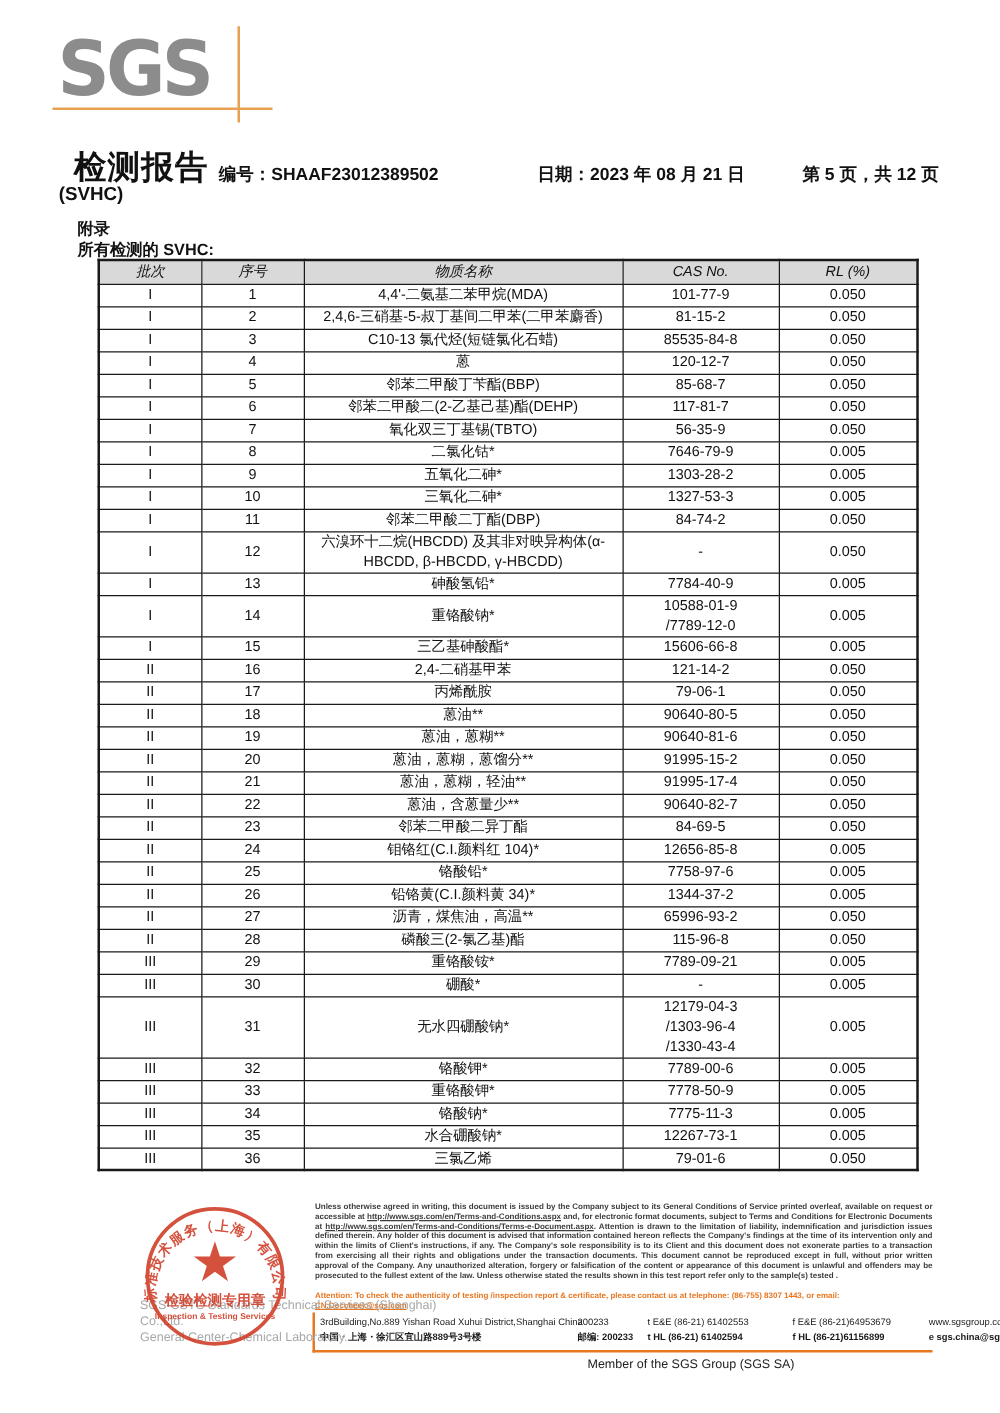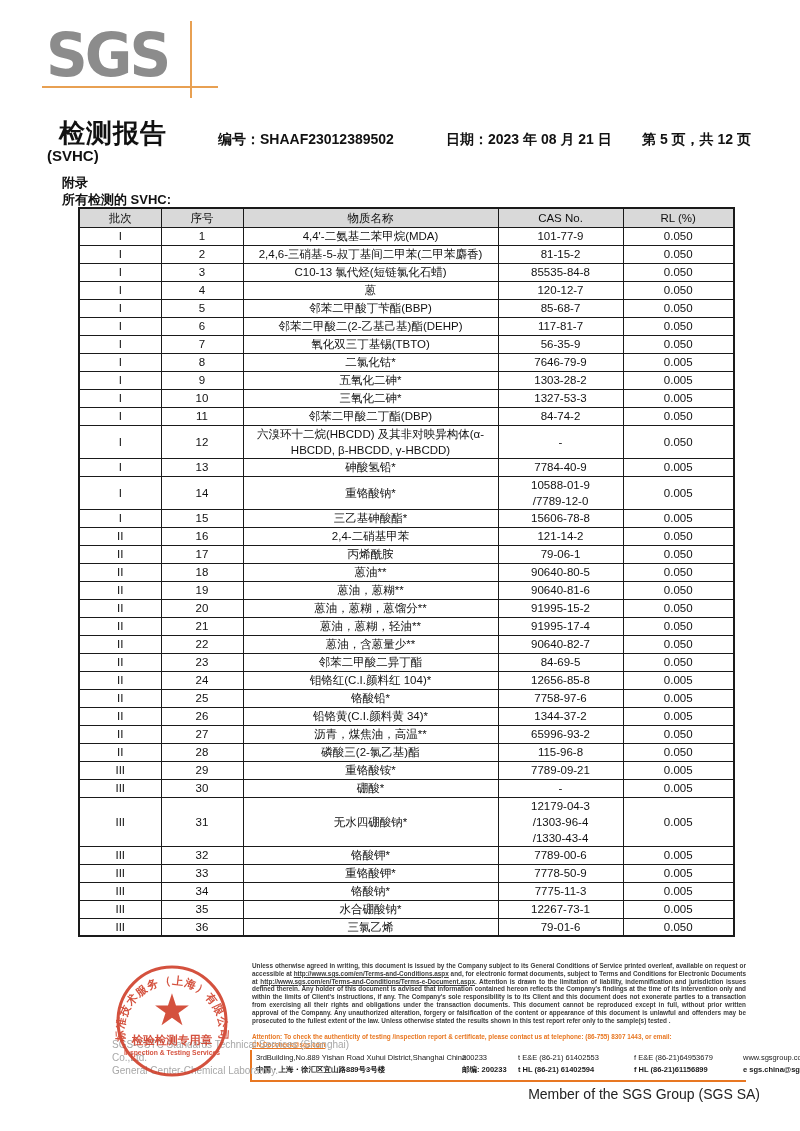--- a/index.html
+++ b/index.html
@@ -15,37 +15,37 @@
     font-family:"DejaVu Sans", sans-serif;
     font-weight:700; font-size:58px; line-height:62px;
     letter-spacing:-3px; color:#8c8c8c; transform:scaleY(1.05);
   }
   .logo-hline { position:absolute; left:42px; top:86px; width:176px; height:2px; background:#e8a052; }
   .logo-vline { position:absolute; left:190px; top:21px; width:2px; height:77px; background:#e8a052; }
   
   .report-title { position:absolute; left:47px; top:116px; font-size:26px; font-weight:700; letter-spacing:1px;margin-left:12px; }
   .report-subtitle { position:absolute; left:47px; top:147px; font-size:15px; font-weight:700; }
   .meta { position:absolute; top:131px; font-size:14px; font-weight:700; white-space:nowrap; }
-  .meta-no { left:175px;margin-left:43px; }
-  .meta-date { left:446px; }
+  .meta-no { left:175px; }
+  .meta-date { left:430px; }
   .meta-page { left:642px; }
   .annex  { position:absolute; left:62px; top:174px; font-size:13px; font-weight:700; }
   .annex2 { position:absolute; left:62px; top:191px; font-size:13px; font-weight:700; }
   
   table.svhc {
     position:absolute; left:78px; top:207px; width:655px;
     border-collapse:collapse; table-layout:fixed;
     font-size:11.5px; line-height:16px;
   }
   table.svhc th, table.svhc td {
     border:1px solid #1a1a1a; text-align:center; vertical-align:middle;
     padding:0 2px; height:18px; overflow:hidden;
   }
   table.svhc { border:2px solid #1a1a1a; }
-  table.svhc th { background:#d9d9d9; font-weight:400; height:19px; }
+  table.svhc th { background:#d9d9d9; font-weight:400; height:19px;font-style:italic; }
   td.cas { white-space:pre-line; }
   
   .company-gray {
     position:absolute; left:112px; top:1038px; width:250px;
     font-size:10px; line-height:13px; color:#a8a8a8; z-index:1;
   }
   .stamp { position:absolute; left:108px; top:958px; z-index:2; opacity:.88; }
   .disclaimer {
     position:absolute; left:252px; top:962px; width:494px;
     font-size:6.4px; line-height:7.8px; font-weight:700;
@@ -57,21 +57,21 @@
     font-size:6.4px; line-height:7.8px; font-weight:700; color:#e87722;
   }
   .attention .url { text-decoration:underline; }
   .address-block {
     position:absolute; left:250px; top:1050px; width:496px;
     border-left:2px solid #e87722; border-bottom:2px solid #e87722;
     padding:2px 0 4px 4px; font-size:7.5px; line-height:12px; color:#1a1a1a;
   }
   .addr-row { display:grid; grid-template-columns:202px 52px 112px 105px auto; column-gap:4px; white-space:nowrap; }
   .addr-cn { font-weight:700; }
-  .member { position:absolute; left:484px; top:1086px; width:276px; text-align:right; font-size:14px; color:#222; }
+  .member { position:absolute; left:470px; top:1086px; width:276px; text-align:left; font-size:10px; color:#222; }
 </style>
 </head>
 <body>
 
 <div class="page">
 
   <div class="sgs-logo">SGS</div>
   <div class="logo-hline"></div>
   <div class="logo-vline"></div>
 
@@ -202,21 +202,21 @@
       <td>14</td>
       <td>重铬酸钠*</td>
       <td class="cas">10588-01-9
 /7789-12-0</td>
       <td>0.005</td>
     </tr>
         <tr>
       <td>I</td>
       <td>15</td>
       <td>三乙基砷酸酯*</td>
-      <td class="cas">15606-78-8</td>
+      <td class="cas">15606-66-8</td>
       <td>0.005</td>
     </tr>
         <tr>
       <td>II</td>
       <td>16</td>
       <td>2,4-二硝基甲苯</td>
       <td class="cas">121-14-2</td>
       <td>0.050</td>
     </tr>
         <tr>

